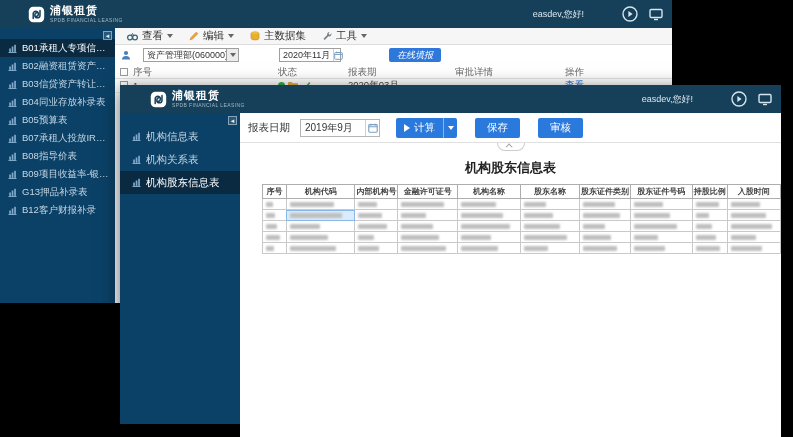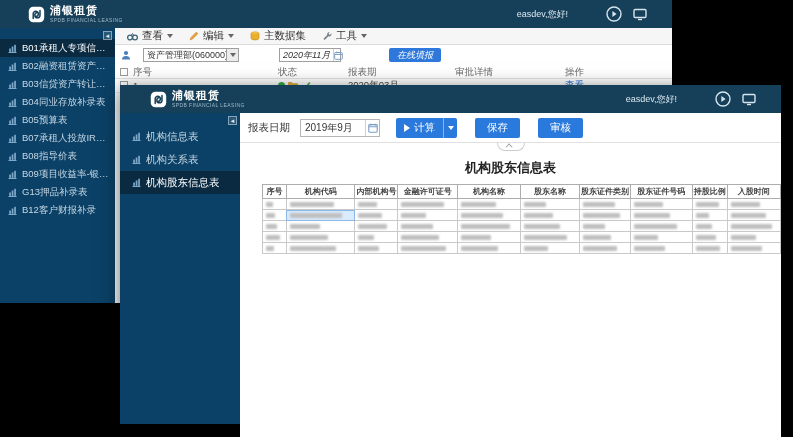--- a/index.html
+++ b/index.html
@@ -1,20 +1,20 @@
 <!DOCTYPE html>
 <html><head>
 <meta charset="utf-8">
 <style>
   html,body{margin:0;padding:0;background:#000;}
   *{box-sizing:border-box;font-family:"Liberation Sans","DejaVu Sans",sans-serif;}
   #stage{position:relative;width:793px;height:437px;background:#000;overflow:hidden;}
 
   .window{position:absolute;}
-  .topbar{height:28px;background:#164059;display:flex;align-items:center;padding:0 24px 0 0;}
+  .topbar{height:28px;background:#164059;display:flex;align-items:center;padding:0 8px 0 0;}
   .logo{display:flex;align-items:center;gap:5px;}
   .logo-text{display:flex;flex-direction:column;line-height:1;}
   .logo-title{color:#fff;font-size:11px;font-weight:bold;letter-spacing:1px;}
   .logo-sub{color:#9fb8ca;font-size:5px;letter-spacing:.4px;margin-top:2px;}
   .tb-spacer{flex:1;}
   .greeting{color:#dbe7f0;font-size:9px;margin-right:28px;}
   .icon-btn{width:17px;height:17px;border-radius:50%;display:flex;align-items:center;justify-content:center;margin-left:9px;cursor:pointer;}
 
   .body{display:flex;}
   .sidebar{background:#0b4166;position:relative;flex:none;}
@@ -31,21 +31,21 @@
   
   .menubar{height:17px;background:#f6f6f6;border-bottom:1px solid #dcdcdc;display:flex;align-items:center;padding-left:12px;gap:16px;}
   .menu-item{display:flex;align-items:center;gap:4px;font-size:10.5px;color:#333;cursor:pointer;}
   .caret{width:0;height:0;border-left:3px solid transparent;border-right:3px solid transparent;border-top:4px solid #666;display:inline-block;}
   .filterbar{height:16px;display:flex;align-items:center;padding-left:6px;gap:12px;margin-top:2px;}
   .select-box,.date-box{height:14px;border:1px solid #9f9f9f;background:#fff;display:flex;align-items:center;font-size:9px;color:#333;}
   .select-box{width:96px;}
   .select-box .val{flex:1;padding:0 3px;white-space:nowrap;overflow:hidden;}
   .dd-btn{width:12px;height:100%;background:#ececec;border-left:1px solid #9f9f9f;display:flex;align-items:center;justify-content:center;cursor:pointer;}
   .date-box{width:62px;}
-  .date-box .val{flex:1;padding:0 3px;white-space:nowrap;font-style:italic;}
+  .date-box .val{flex:1;padding:0 3px;white-space:nowrap;}
   .cal-btn{width:12px;height:100%;display:flex;align-items:center;justify-content:center;border-left:1px solid #cfcfcf;cursor:pointer;}
   .btn-small{height:14px;padding:0 8px;background:#2e78dc;color:#fff;font-size:9px;border:none;border-radius:2px;display:flex;align-items:center;cursor:pointer;}
   .btable{margin-top:3px;font-size:9.5px;color:#444;}
   .btable .hrow,.btable .drow{display:flex;align-items:center;padding-left:5px;height:13px;}
   .btable .hrow{border-bottom:1px solid #e2e2e2;color:#666;}
   .btable .drow{height:14px;border-bottom:1px solid #ececec;}
   .bcell{flex:none;overflow:hidden;white-space:nowrap;}
   .checkbox{width:8px;height:8px;border:1px solid #9a9a9a;background:#fff;display:inline-block;cursor:pointer;}
   .status-icons{display:flex;align-items:center;gap:3px;}
   .dot{width:7px;height:7px;border-radius:50%;background:#2fae3e;display:inline-block;}

